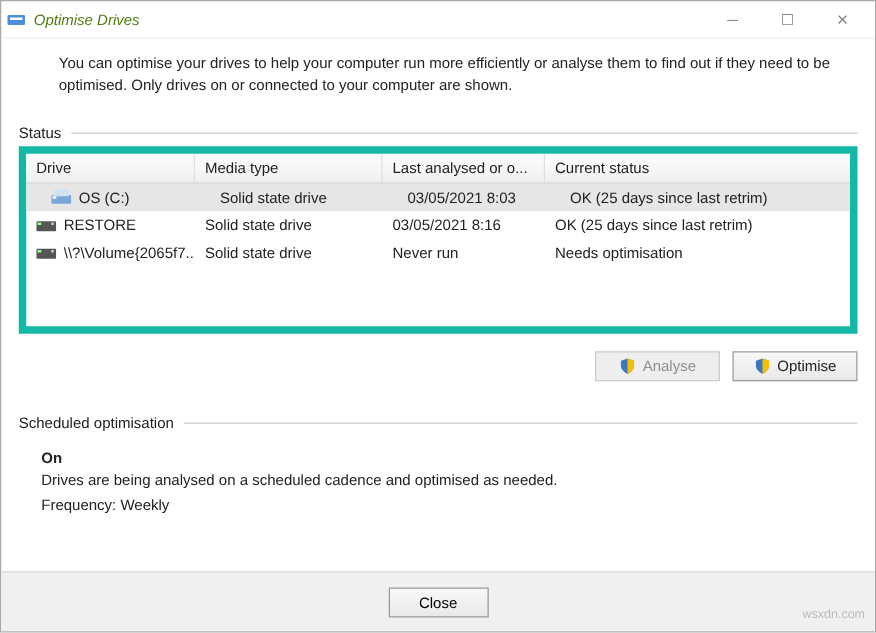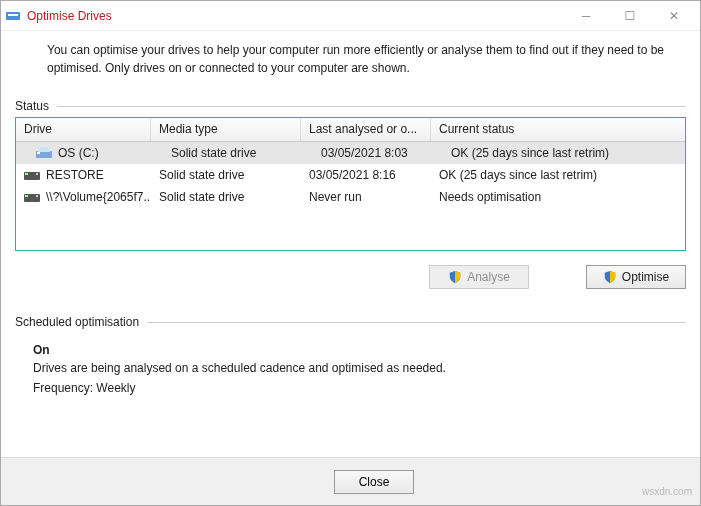--- a/index.html
+++ b/index.html
@@ -1,42 +1,42 @@
 <!DOCTYPE html>
 <html><head>
 <meta charset="utf-8">
 <style>
 * { box-sizing: border-box; margin: 0; padding: 0; font-family: "Segoe UI", Tahoma, sans-serif; }
 body { background: #fff; width: 701px; height: 506px; overflow: hidden; border: 1px solid #aaa; position: relative; }
 .titlebar { height: 30px; display: flex; align-items: center; padding: 0 4px; border-bottom: 1px solid #eee; }
 .titlebar .ticon { width: 16px; height: 16px; margin-right: 6px; }
-.titlebar .title { font-size: 12px; color: #b91c1c; flex: 1; }
+.titlebar .title { font-size: 12px; color: #4d7c0f; flex: 1; font-style: italic; }
 .titlebar .ctrl { width: 44px; height: 28px; display:flex; align-items:center; justify-content:center; color:#888; font-size: 12px; }
 .content { padding: 10px 14px 0 14px; font-size: 12px; color: #222; }
 .intro { line-height: 1.5; margin-bottom: 22px; margin-left: 32px; }
 .section-label { font-size: 12px; color: #222; margin-bottom: 4px; display:flex; align-items:center; gap:8px; }
 .section-label .rule { flex:1; height:1px; background:#ccc; }
-.drives-box { border: 1px solid #14b8a6; height: 134px; overflow:hidden; }
+.drives-box { border: 6px solid #14b8a6; height: 150px; overflow:hidden; }
 .drives-header { display:flex; background: linear-gradient(#fdfdfd,#f0f0f0); border-bottom:1px solid #ccc; height:24px; font-size:12px; }
 .col { padding: 4px 8px; border-right:1px solid #ddd; overflow:hidden; white-space:nowrap; text-overflow:ellipsis; }
 .col.drive { width: 135px; }
 .col.media { width: 150px; }
 .col.last { width: 130px; }
 .col.status { flex:1; border-right:none; }
 .drives-row { display:flex; height:22px; font-size:12px; align-items:center; }
 .drives-row.selected { background:#e6e6e6;padding-left:12px; }
 .drives-row .cell { padding: 2px 8px; display:flex; align-items:center; gap:6px; overflow:hidden; white-space:nowrap; text-overflow:ellipsis; }
 .cell.drive { width:135px; }
 .cell.media { width:150px; }
 .cell.last { width:130px; }
 .cell.status { flex:1; }
 .drive-ico { width:16px; height:12px; display:inline-block; }
 .drive-ico svg { width:16px; height:12px; }
 .btn-row { display:flex; justify-content:flex-end; gap:10px; margin-top:14px; }
-.wbtn { min-width:100px; height:24px; font-size:12px; border:1px solid #999; background:linear-gradient(#f8f8f8,#e9e9e9); display:flex; align-items:center; justify-content:center; gap:5px; padding:0 10px;margin-left:47px; }
+.wbtn { min-width:100px; height:24px; font-size:12px; border:1px solid #999; background:linear-gradient(#f8f8f8,#e9e9e9); display:flex; align-items:center; justify-content:center; gap:5px; padding:0 10px; }
 .wbtn.disabled { color:#8f8f8f; background:#eee; border-color:#ccc; }
 .shield { width:14px; height:14px; }
 .schedule { margin-top: 26px; }
 .sched-body { padding: 10px 0 0 18px; position:relative; }
 .sched-on { font-weight:600; font-size:12px; margin-bottom:4px; }
 .sched-text { font-size:12px; margin-bottom:6px; }
 .change-btn { position:absolute; right:0; top:2px; }
 .footer { position:absolute; bottom:0; left:0; right:0; height:48px; background:#f0f0f0; border-top:1px solid #ddd; display:flex; align-items:center; justify-content:center; padding:0 14px; }
 .footer .wbtn { min-width:80px; }
 .watermark { position:absolute; bottom:8px; right:8px; font-size:10px; color:#bbb; pointer-events:none; }

